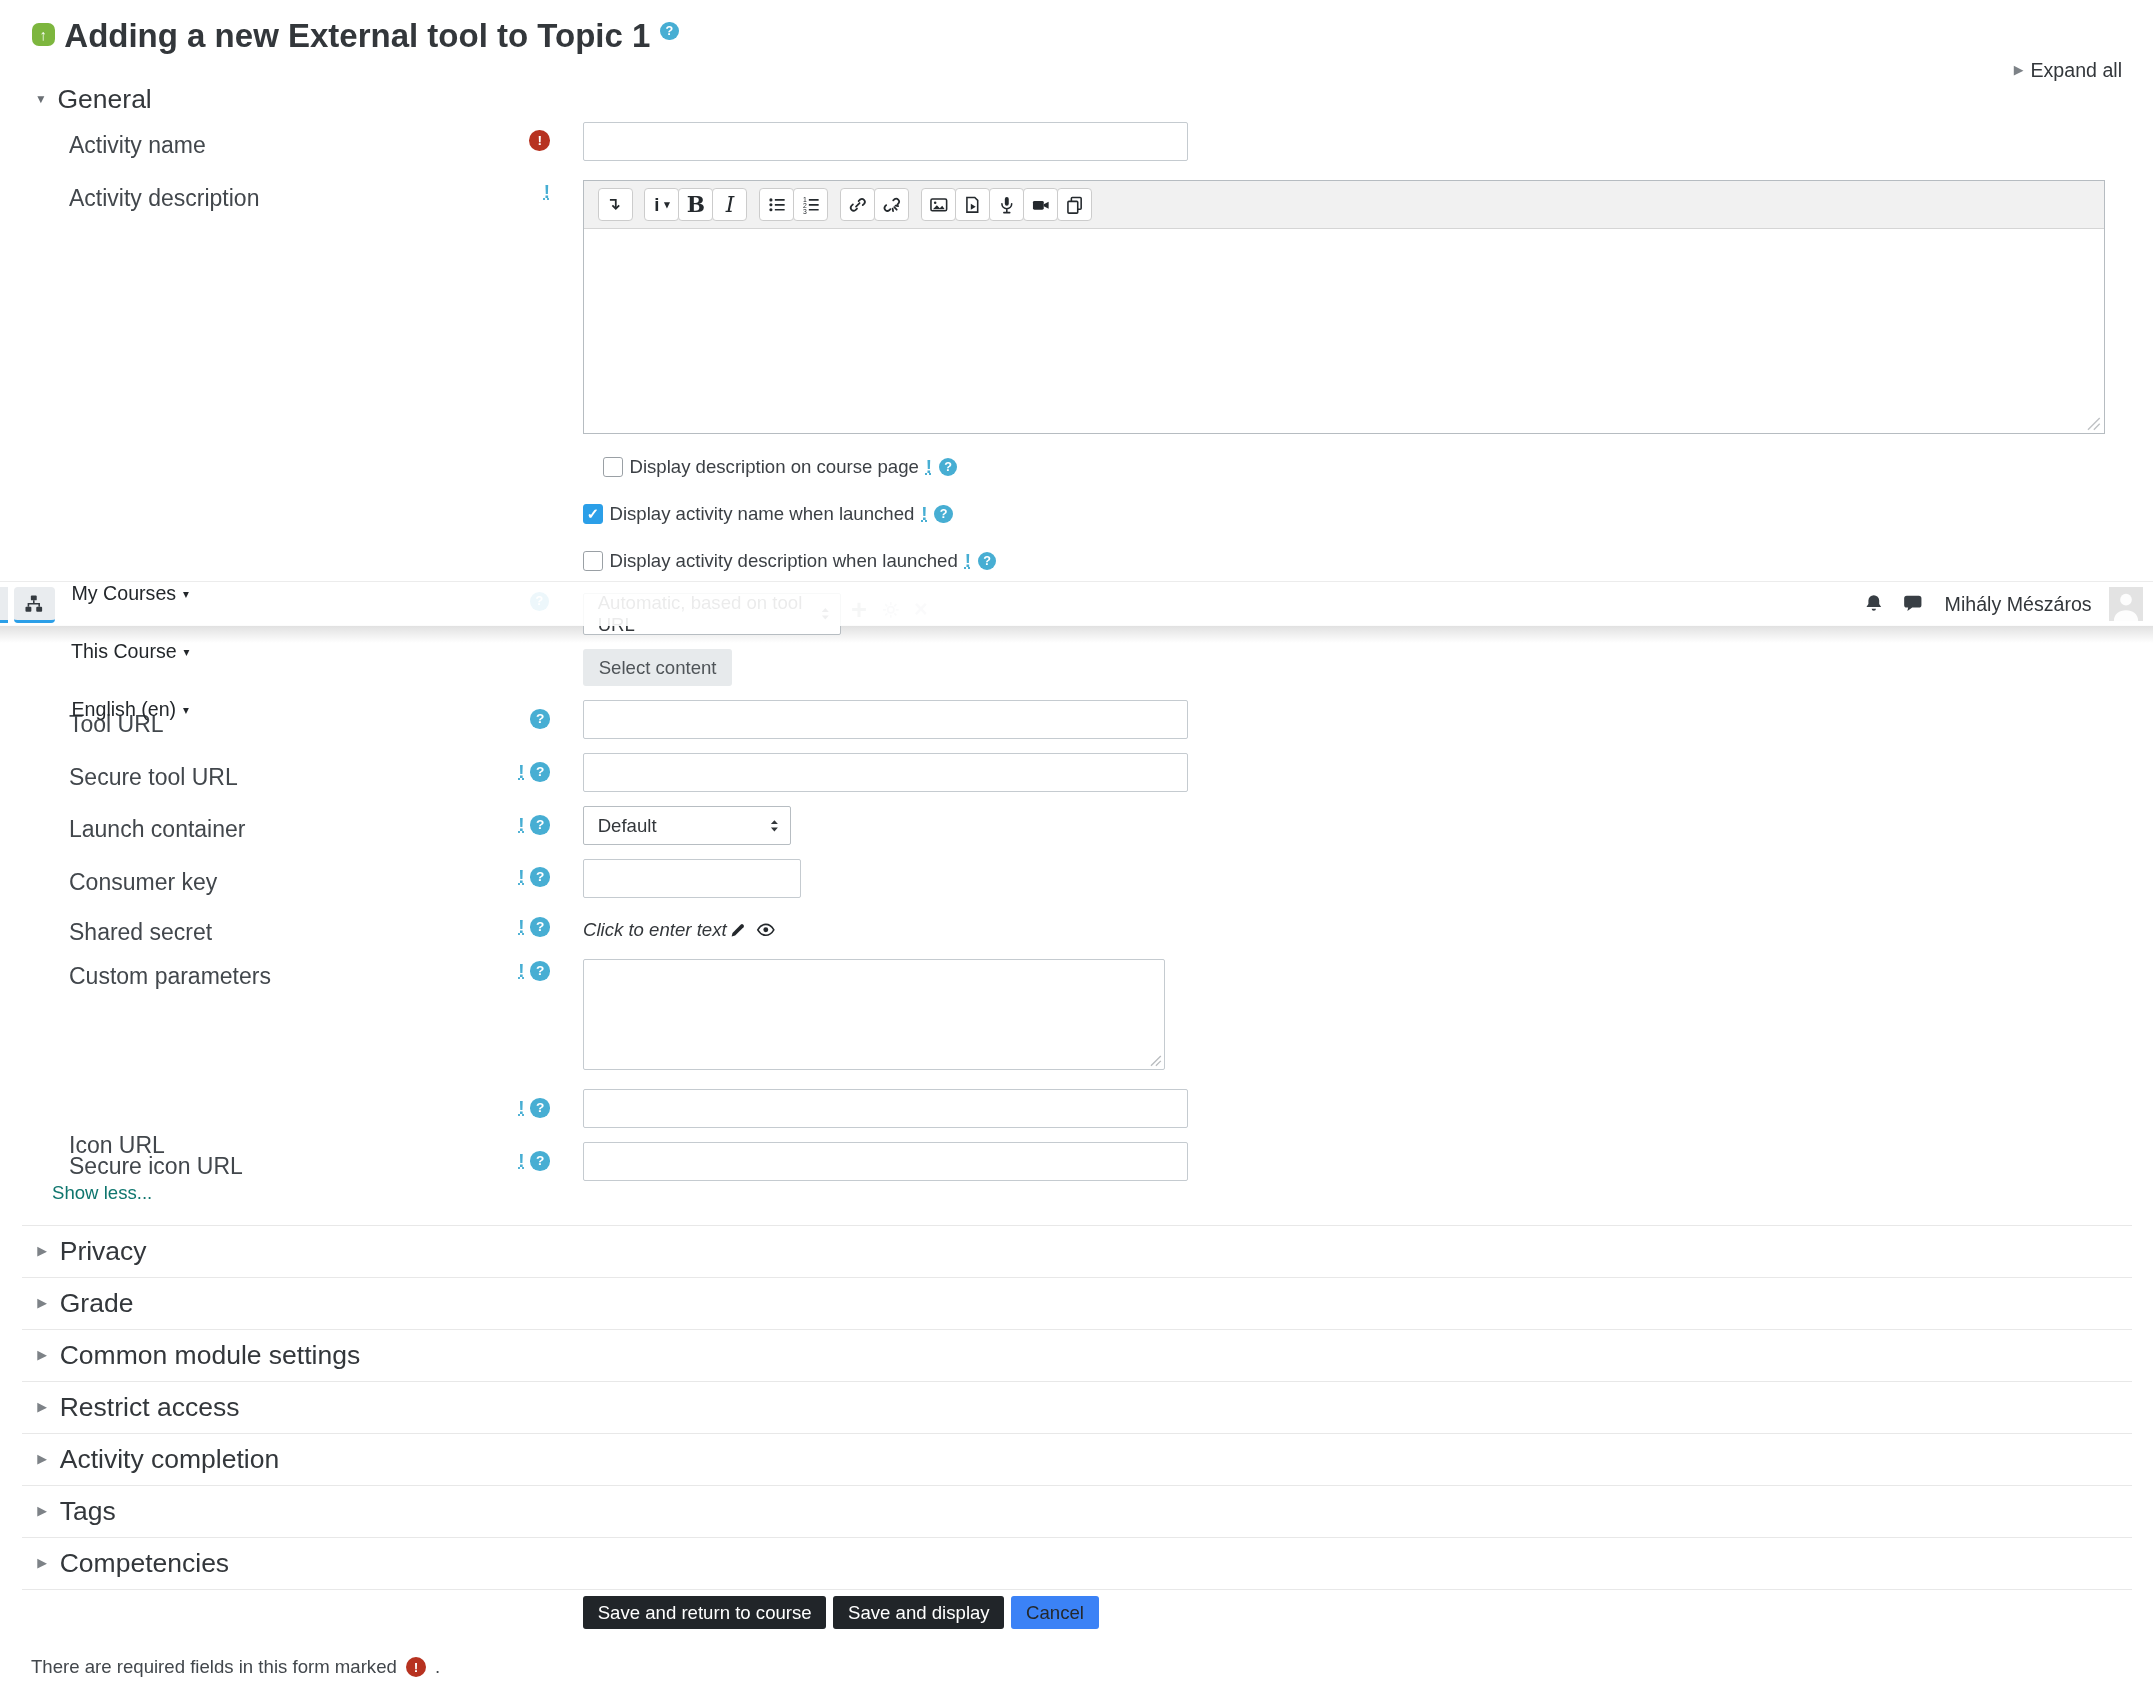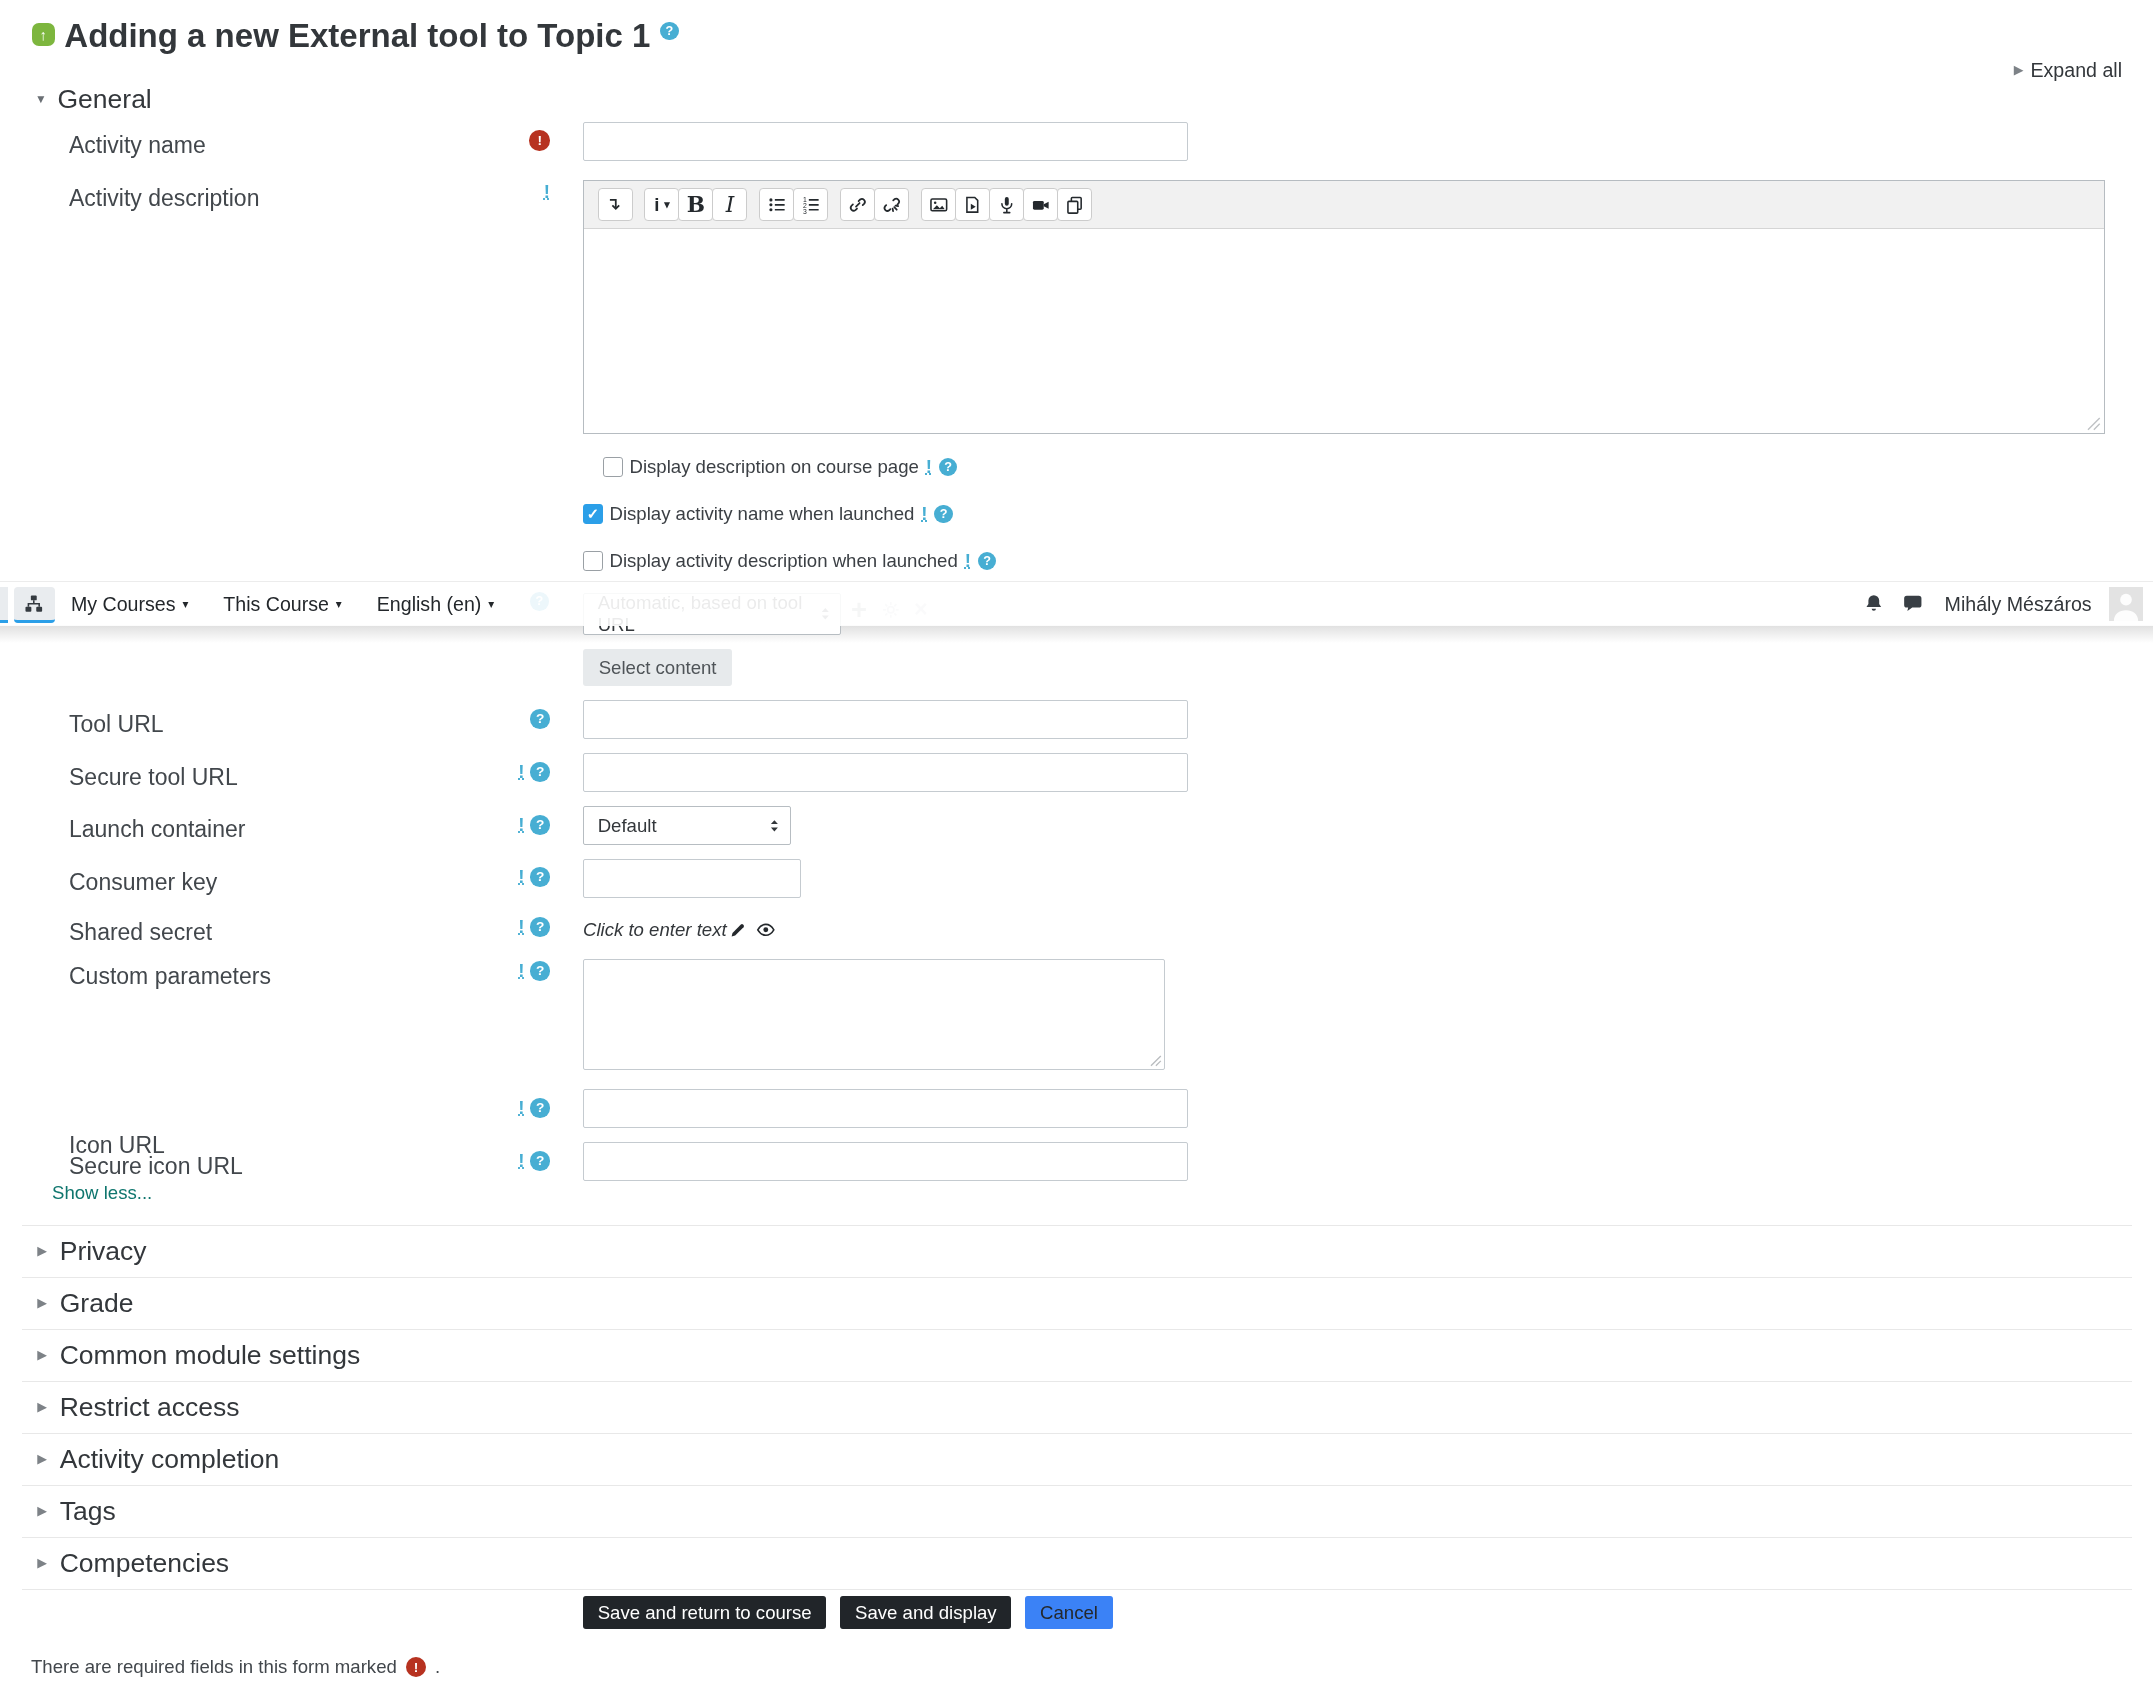--- a/index.html
+++ b/index.html
@@ -65,21 +65,21 @@
   
   .navbar{position:absolute;left:0;top:581px;width:2153px;height:44px;background:rgba(255,255,255,0.9);
           border-top:1px solid #ececec;z-index:6;}
   .nav-shadow{position:absolute;left:0;top:625px;width:2153px;height:17.6px;z-index:4;
               background:linear-gradient(rgba(110,110,110,0.22),rgba(255,255,255,0));}
   .nav-sliver{position:absolute;left:0;top:4.9px;width:7.8px;height:36px;background:#e9ecef;
               border-bottom:3.9px solid #2b9fe8;box-sizing:border-box;}
   .nav-iconbtn{position:absolute;left:13.7px;top:4.9px;width:41px;height:36px;background:#e9ecef;border-radius:3.9px;
                border-bottom:3.9px solid #2b9fe8;box-sizing:border-box;display:flex;align-items:center;
                justify-content:center;color:#343a40;cursor:pointer;}
-  .nav-items{position:absolute;left:71px;top:0;height:44px;display:flex;align-items:center;gap:35px;}
+  .nav-items{position:absolute;left:71px;top:0;height:44px;display:flex;align-items:center;gap:35px;flex-direction:column;}
   .nav-item{display:flex;align-items:center;gap:6.9px;font-size:19.6px;color:#23272b;cursor:pointer;}
   .nav-item .caret{font-size:11.8px;}
   .nav-right{position:absolute;right:9.8px;top:0;height:44px;display:flex;align-items:center;gap:17.6px;}
   .nav-user{font-size:19.6px;color:#33373b;margin-left:3px;}
   .avatar{width:34px;height:34px;background:#e3e3e3;overflow:hidden;cursor:pointer;}
 
   
   .pre-help{position:absolute;left:530px;top:592px;z-index:1;}
   .pre-select{position:absolute;left:583px;top:593px;width:258px;height:42px;z-index:5;}
   .pre-icons{position:absolute;left:851px;top:596px;display:flex;gap:13.7px;align-items:center;z-index:1;}
@@ -98,21 +98,21 @@
 
   .show-less{position:absolute;left:52px;top:1182px;color:#0f766e;cursor:pointer;}
 
   
   .sections{position:absolute;left:21.6px;top:1225px;width:2110px;border-bottom:1px solid #e8e8e8;}
   .sect{height:51px;border-top:1px solid #e8e8e8;display:flex;align-items:center;gap:12.7px;
         padding-left:15.7px;cursor:pointer;}
   .sect .txt{font-size:26.5px;color:#33373b;}
 
   
-  .actions{position:absolute;left:583px;top:1596px;display:flex;gap:14px;}
+  .actions{position:absolute;left:583px;top:1596px;display:flex;gap:7px;}
   .btn-dark{height:33px;padding:0 14.7px;background:#212529;color:#fff;border:none;border-radius:2.9px;
             font:inherit;cursor:pointer;}
   .btn-light{height:33px;padding:0 14.7px;background:#3b82f6;color:#24282c;border:none;border-radius:2.9px;
              font:inherit;cursor:pointer;}
 
   .footer-note{position:absolute;left:31px;top:1656px;display:flex;align-items:center;gap:8.8px;color:#42474c;}
 </style>
 </head>
 <body>
 

